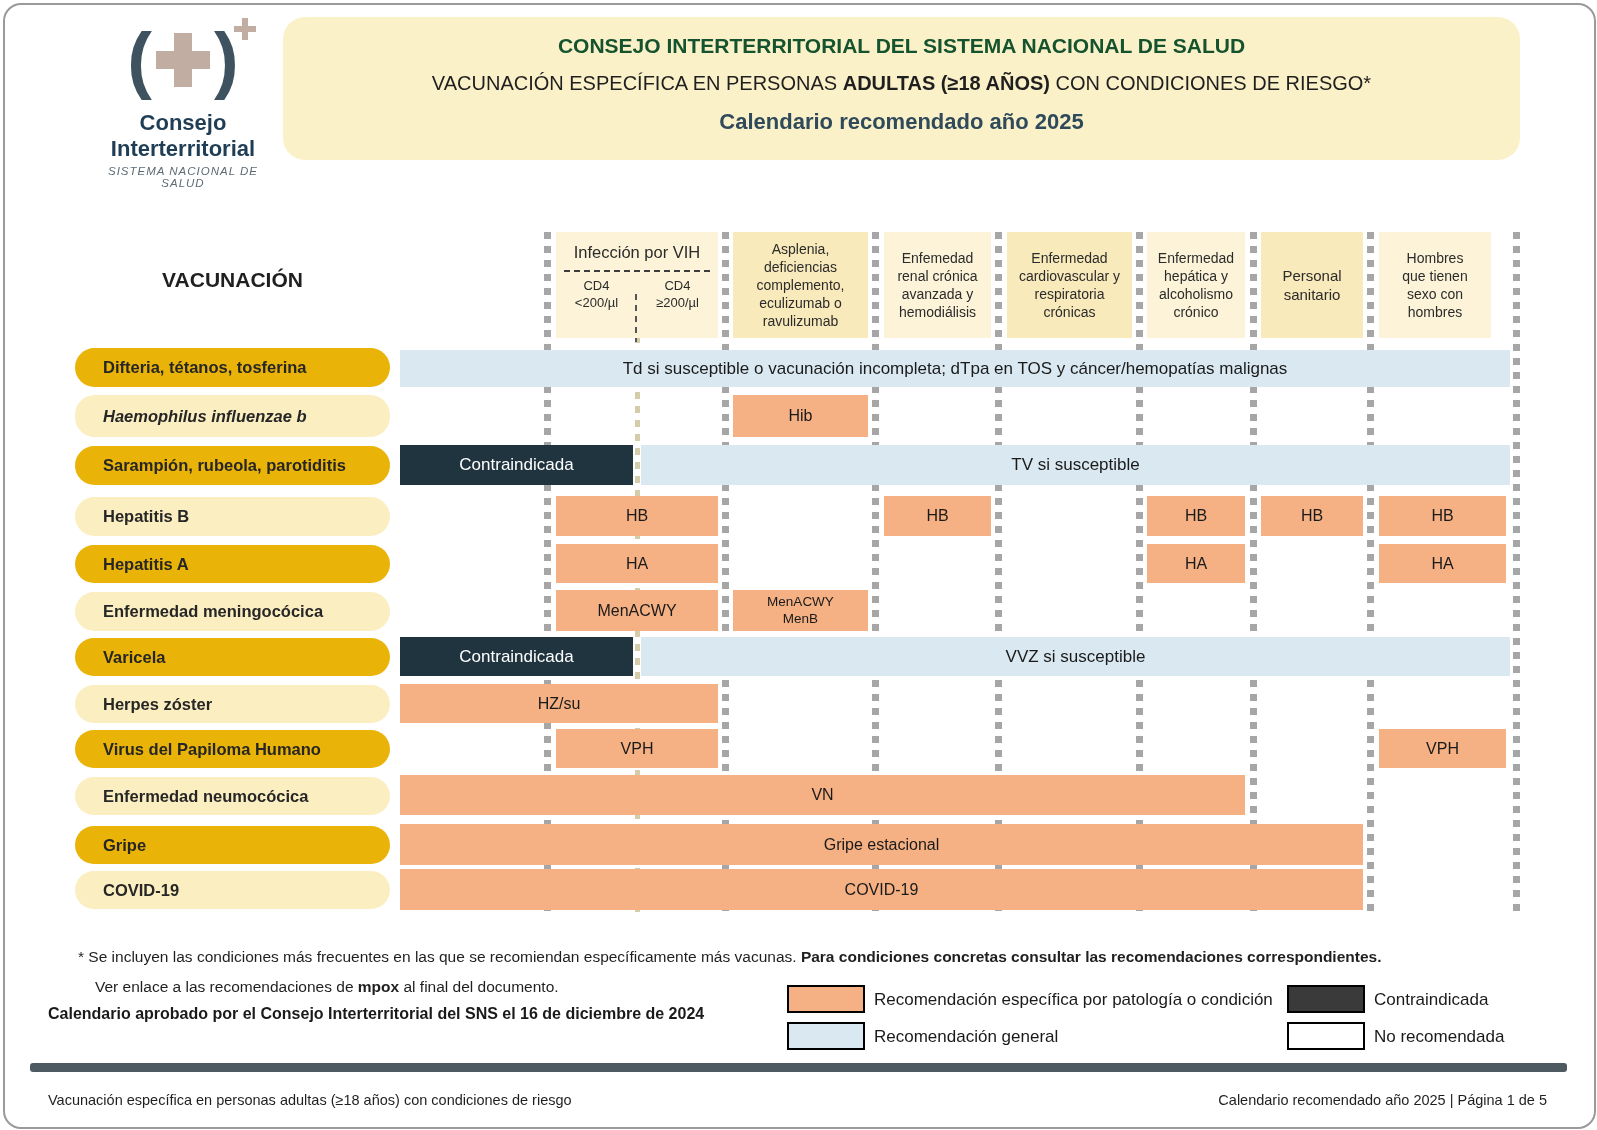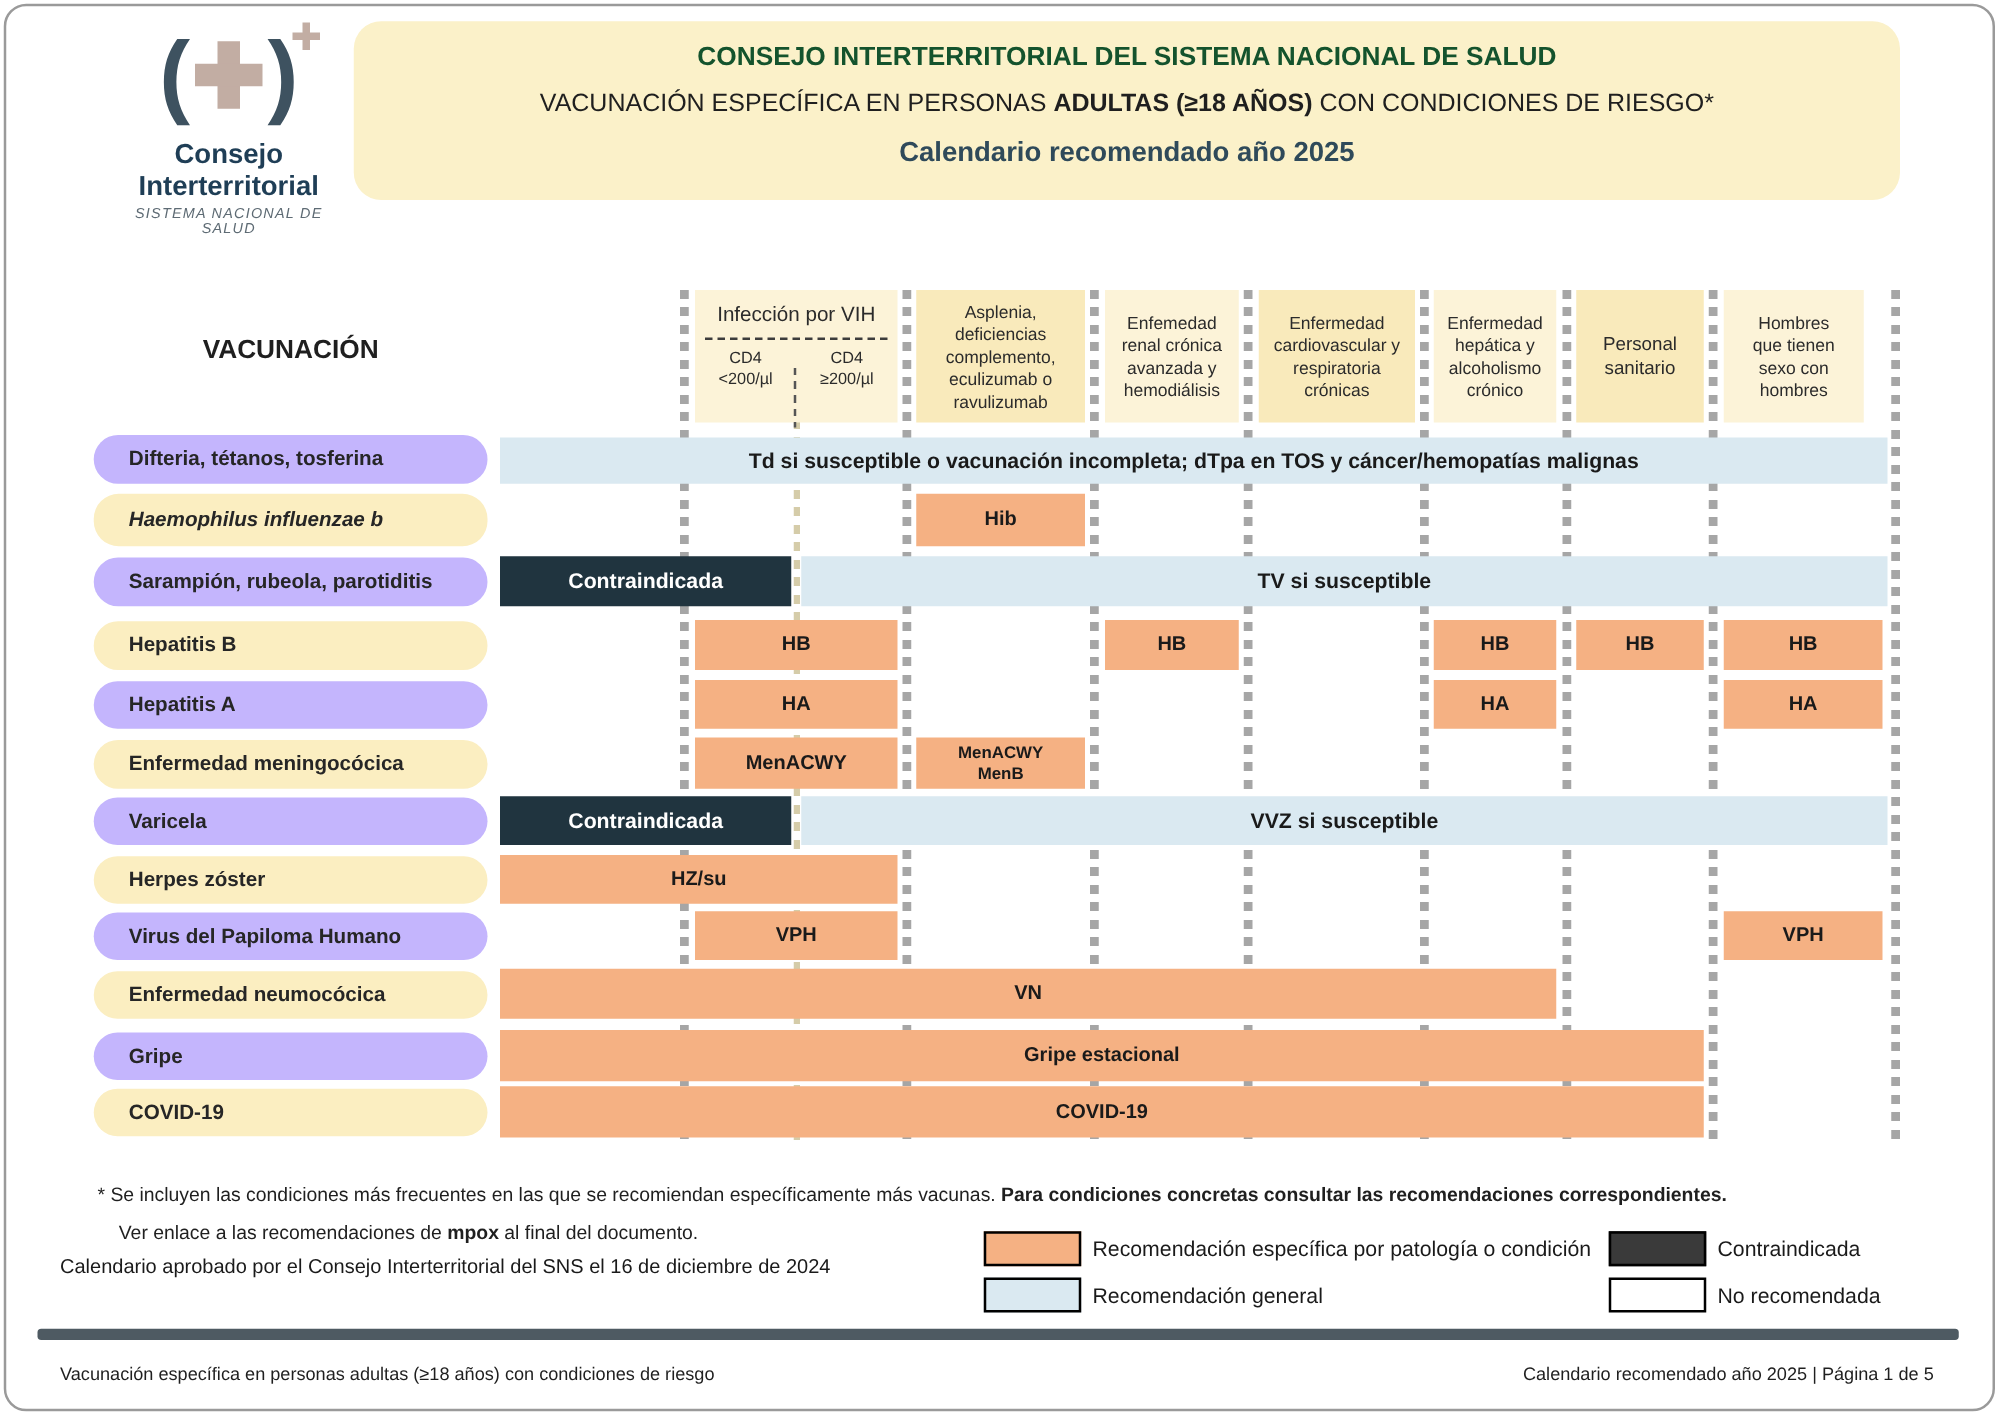--- a/index.html
+++ b/index.html
@@ -43,35 +43,35 @@
   .vih-title{font-size:16.5px;margin-top:2px;}
   .vih-dash{width:146px;border-top:2px dashed #3c3c3c;margin:7px auto 6px auto;}
   .vih-cols{display:flex;width:100%;}
   .vih-col{width:50%;font-size:13px;line-height:1.25;}
   .vih-inner-sep{position:absolute;left:79px;top:62px;height:48px;width:2px;
                  background:repeating-linear-gradient(to bottom,#555 0 6px,transparent 6px 11px);}
 
   
   .pill{position:absolute;left:75px;width:315px;display:flex;align-items:center;border-radius:20px;
         padding-left:28px;box-sizing:border-box;font-size:16.5px;font-weight:bold;color:#262626;z-index:2;}
-  .pill.tone-light{background:#c4b5fd;}
+  .pill.tone-light{background:#eab308;}
   .pill.tone-yellow{background:#FBEEC1;}
   .pill.italic{font-style:italic;}
 
   .bar{position:absolute;display:flex;align-items:center;justify-content:center;text-align:right;
-       font-weight:bold;color:#1a1a1a;z-index:2;box-sizing:border-box;}
+       font-weight:normal;color:#1a1a1a;z-index:2;box-sizing:border-box;}
   .bar.blue{background:#DAE9F1;font-size:17px;}
   .bar.orange{background:#F5B183;font-size:16px;}
   .bar.dark{background:#20343F;color:#ffffff;font-size:17px;}
   .bar.small{font-size:13.5px;line-height:1.2;flex-direction:column;}
 
   
   .footnote{position:absolute;font-size:15.5px;color:#1f1f1f;}
   .footnote b{font-weight:bold;}
-  .approval{position:absolute;left:48px;top:1005px;font-size:16px;font-weight:normal;color:#1a1a1a;}
+  .approval{position:absolute;left:48px;top:1005px;font-size:16px;font-weight:bold;color:#1a1a1a;}
 
   .legend-swatch{position:absolute;width:78px;height:28px;border:2.5px solid #000;box-sizing:border-box;z-index:2;}
   .sw-orange{background:#F5B183;}
   .sw-dark{background:#3a3a3a;}
   .sw-blue{background:#DAE9F1;}
   .sw-white{background:#ffffff;}
   .legend-label{position:absolute;font-size:17px;color:#1a1a1a;white-space:nowrap;}
 
   .bottom-rule{position:absolute;left:30px;top:1063px;width:1537px;height:9px;background:#4E5A62;border-radius:3px;}
   .footer-left{position:absolute;left:48px;top:1092px;font-size:14.5px;color:#1f1f1f;}

